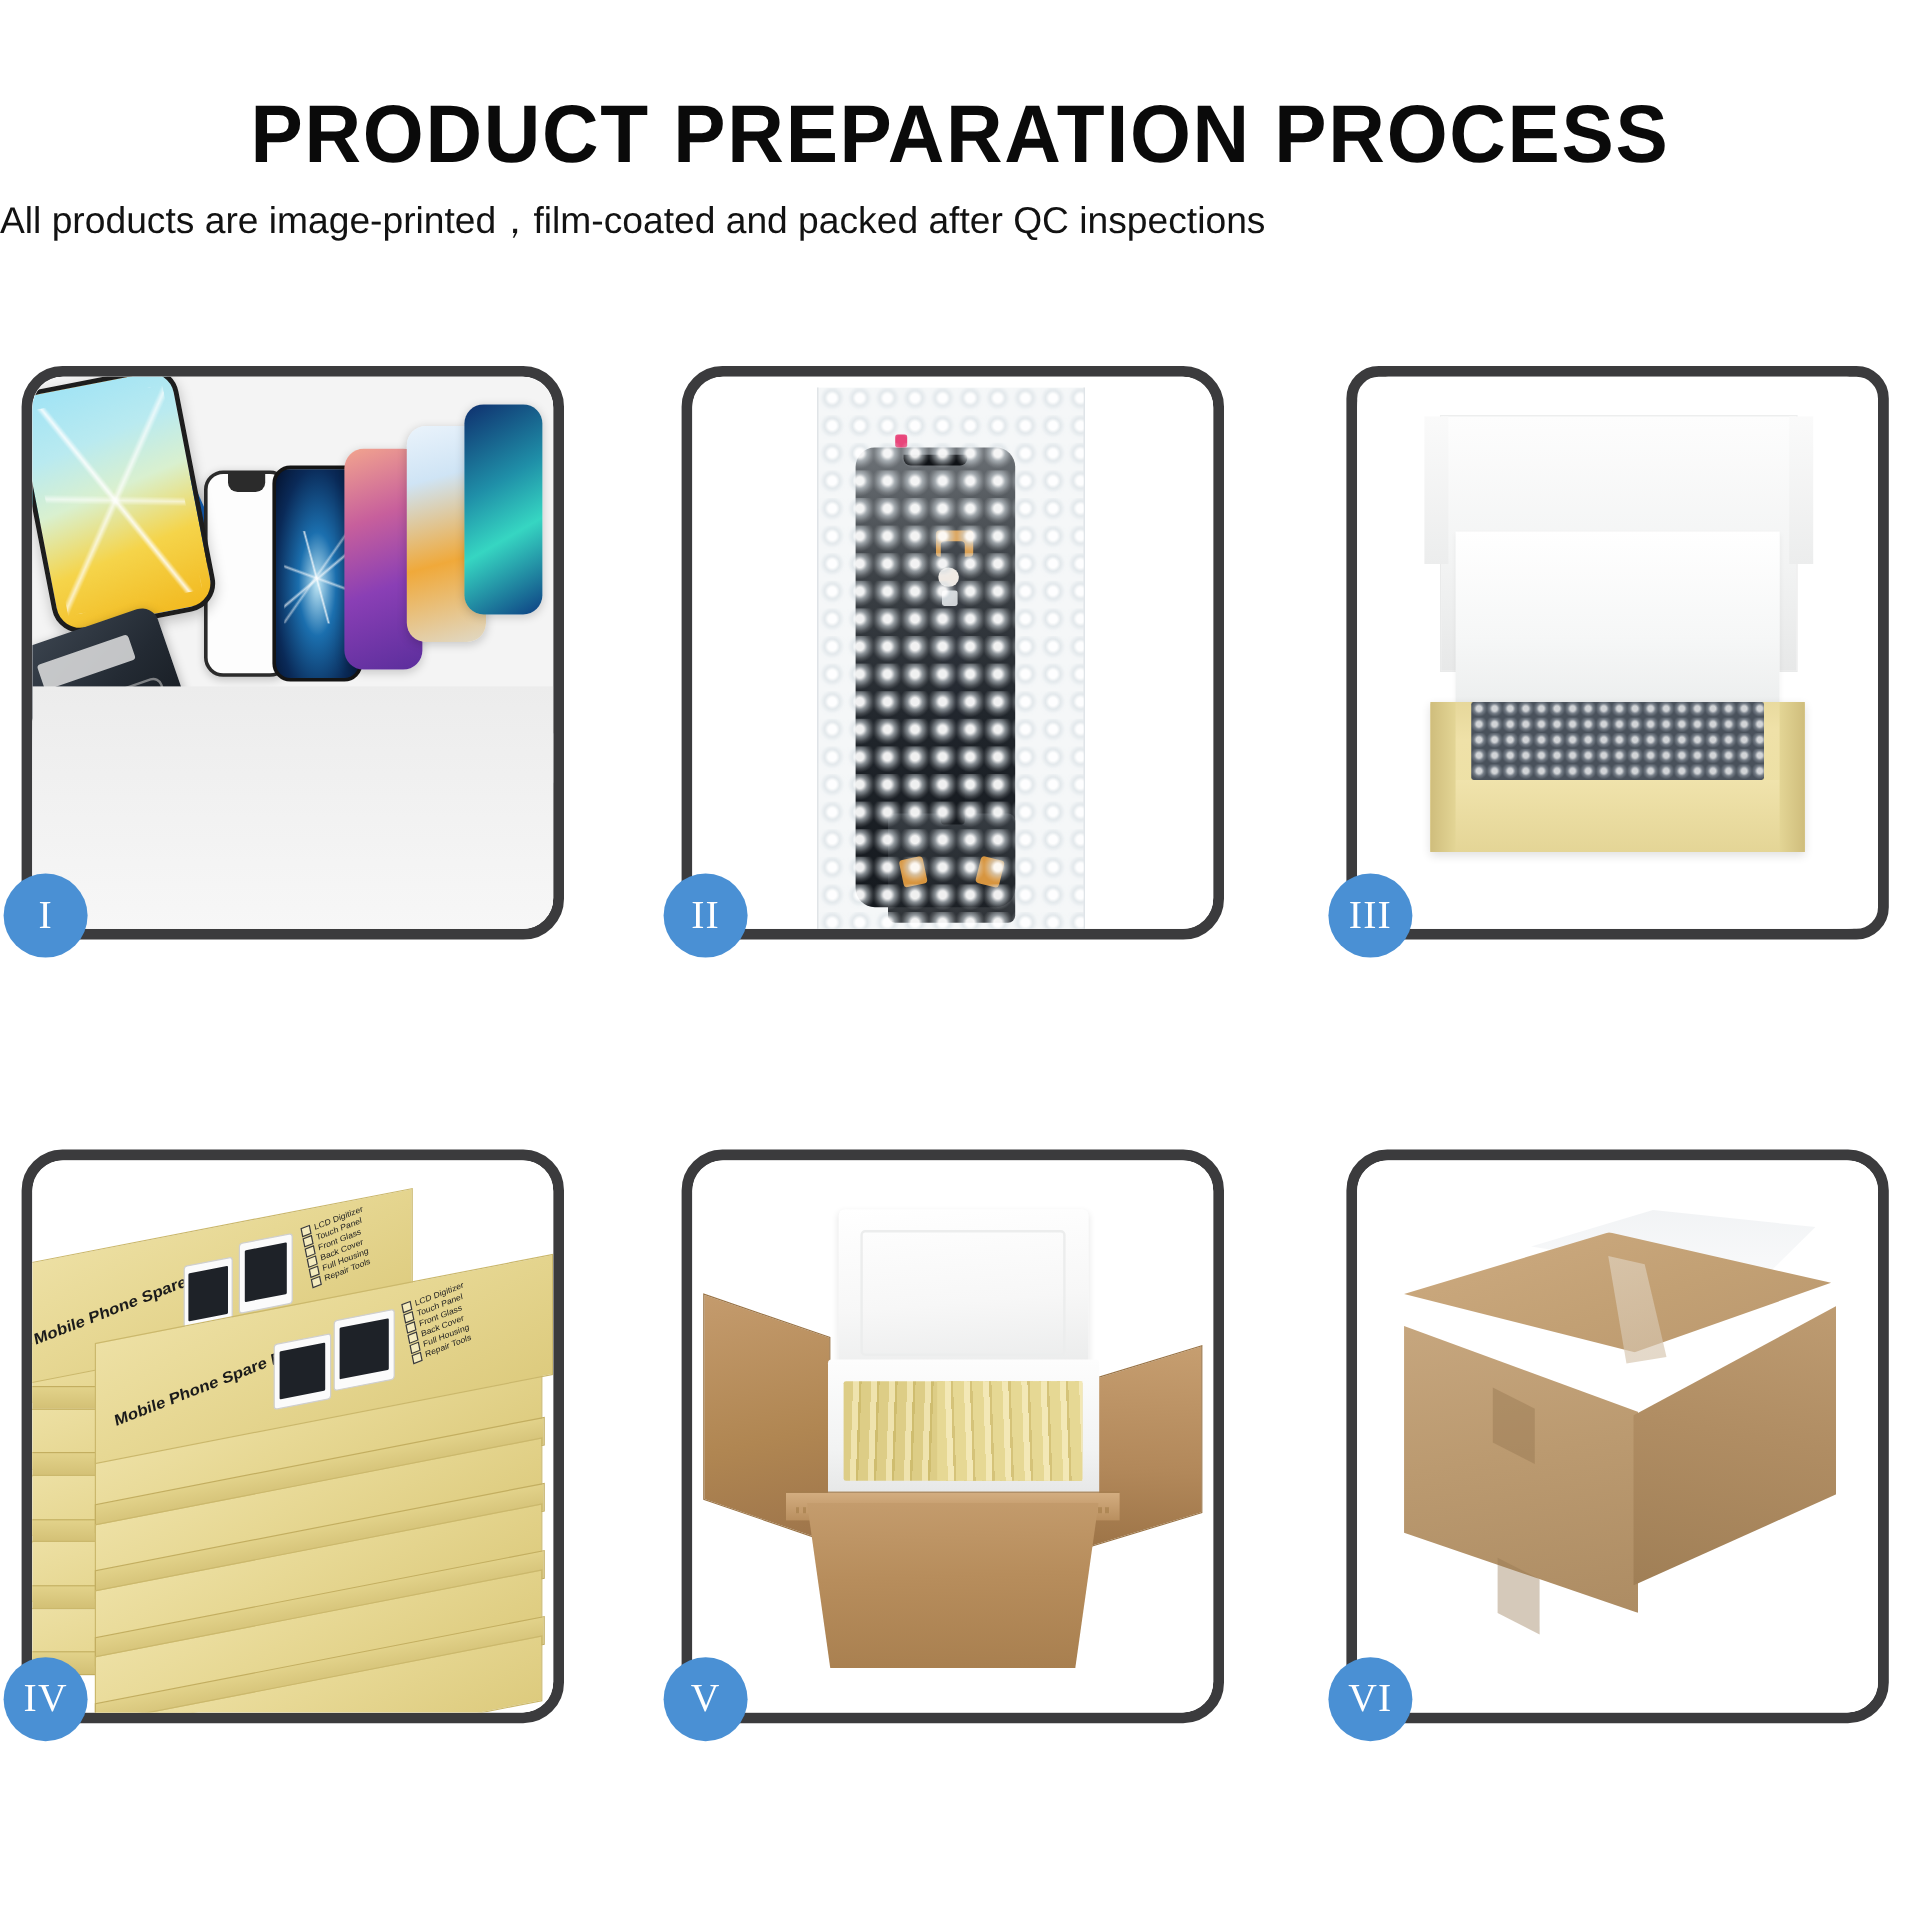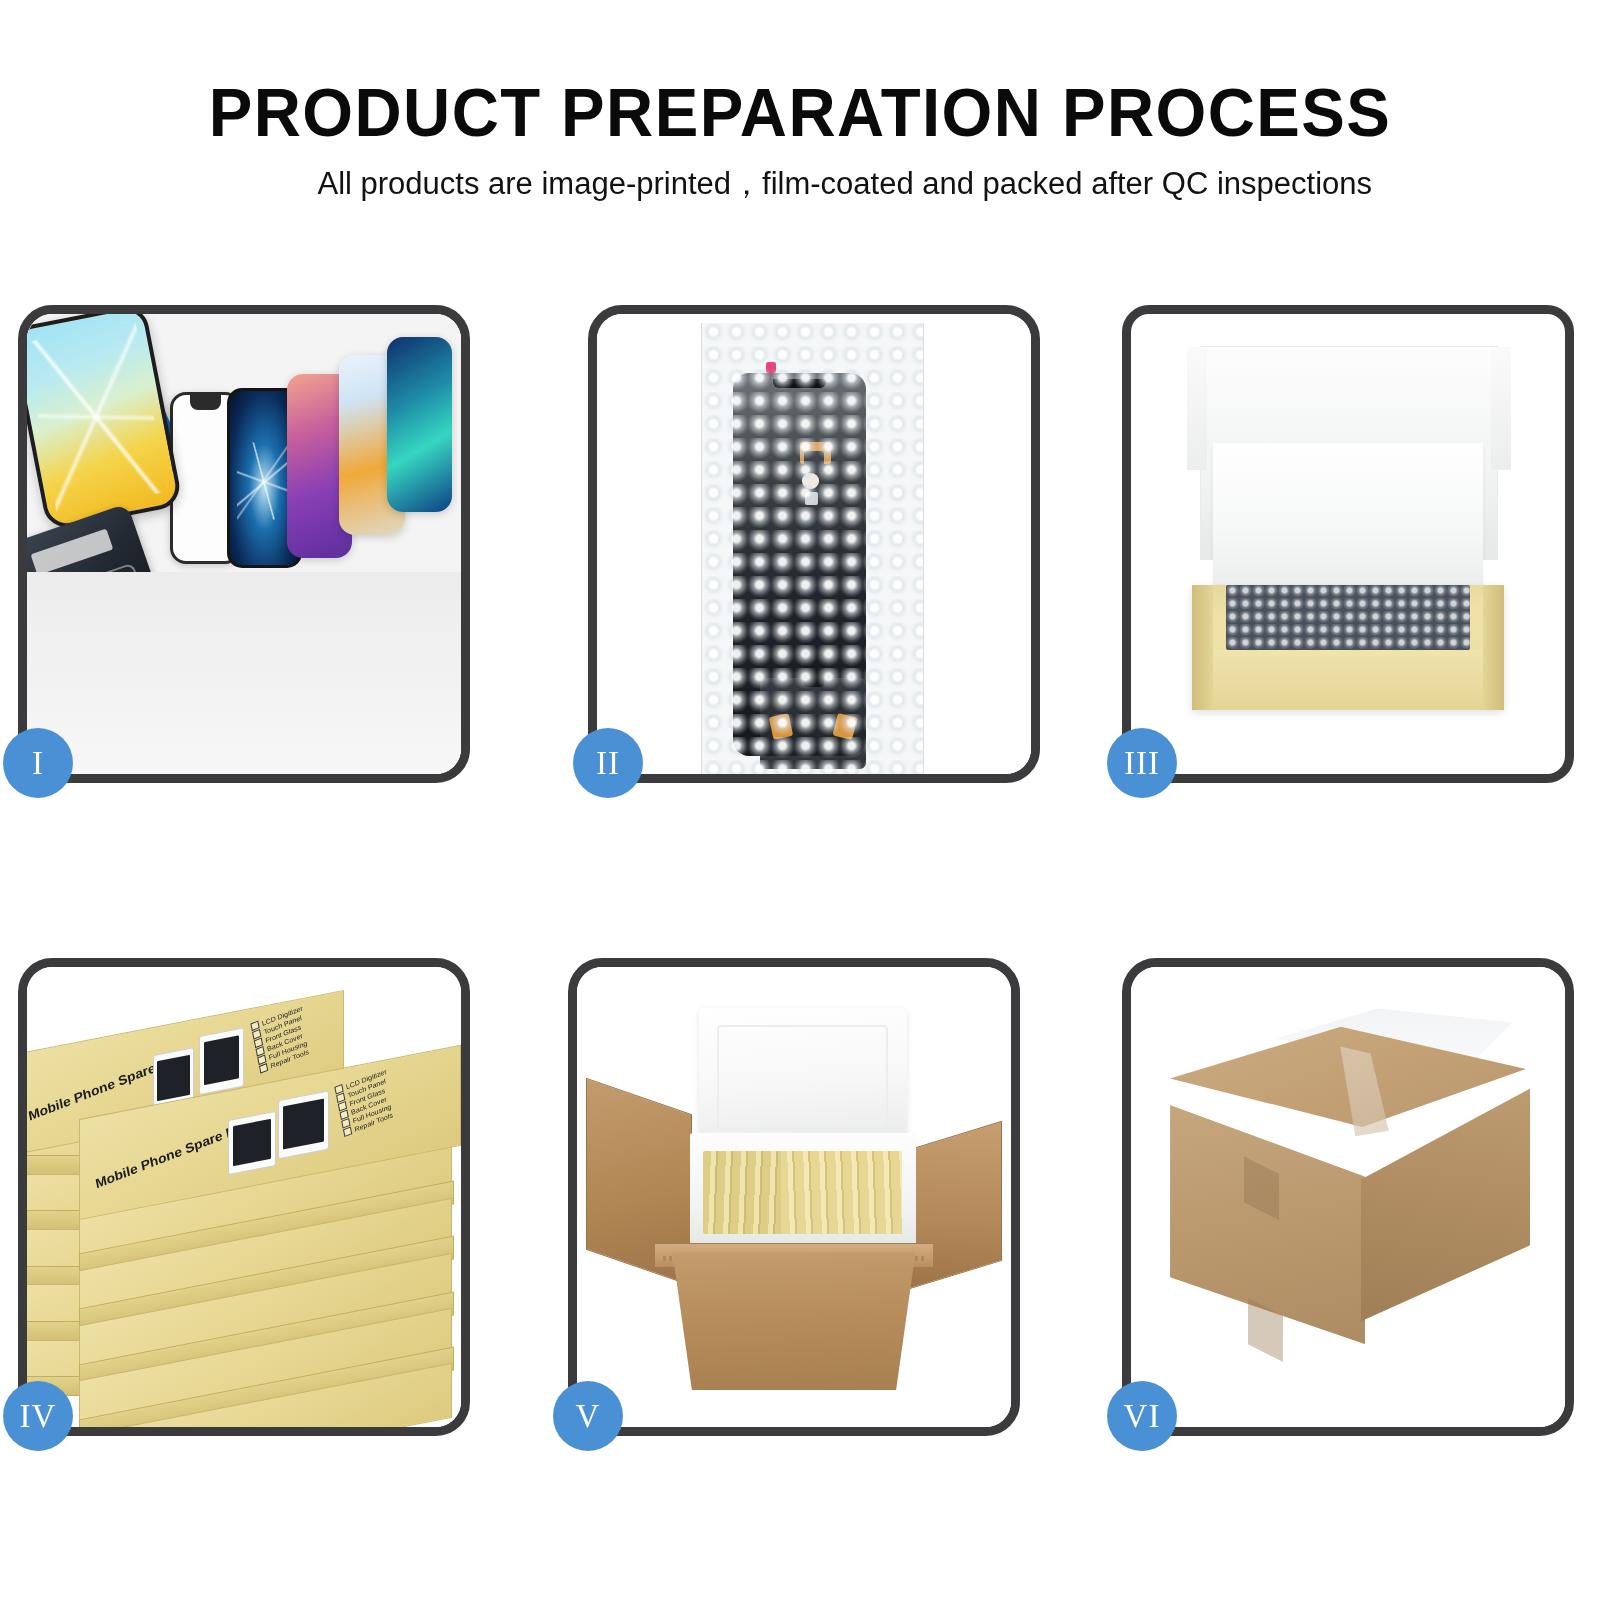--- a/index.html
+++ b/index.html
@@ -19,21 +19,21 @@
     font-size:68px;
     font-weight:700;
     letter-spacing:1.5px;
     color:#0a0a0a;
     line-height:1;
     transform:scaleX(0.96);
     white-space:nowrap;
   }
   #page-subtitle{
     position:absolute;top:168px;left:0;width:1372px;
-    text-align:right;
+    text-align:left;
     font-size:31px;
     font-weight:400;
     color:#121212;
     line-height:1;
     white-space:nowrap;
   }
 
   
   #grid{position:absolute;top:0;left:0;width:1600px;height:1600px;}
   .panel{
@@ -45,21 +45,21 @@
     box-sizing:border-box;
     overflow:visible;
   }
   .panel-inner{
     position:absolute;inset:0;
     border-radius:26px;
     overflow:hidden;
     background:#ffffff;
   }
   .p1{left:18px;  top:305px;}
-  .p2{left:588px; top:305px;text-decoration:underline;}
+  .p2{left:568px; top:305px;text-decoration:underline;}
   .p3{left:1122px;top:305px;border-radius:27px;}
   .p4{left:18px;  top:958px;}
   .p5{left:568px; top:958px;}
   .p6{left:1122px;top:958px;}
 
   
   .badge{
     position:absolute;
     left:-24px;bottom:-24px;
     width:70px;height:70px;

